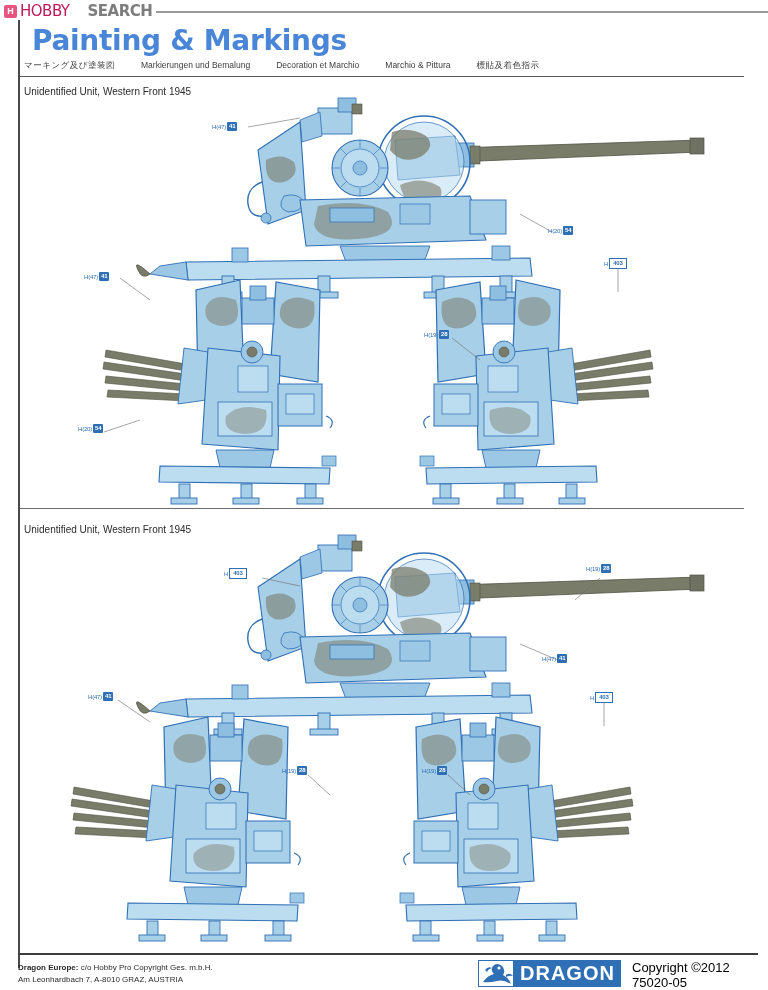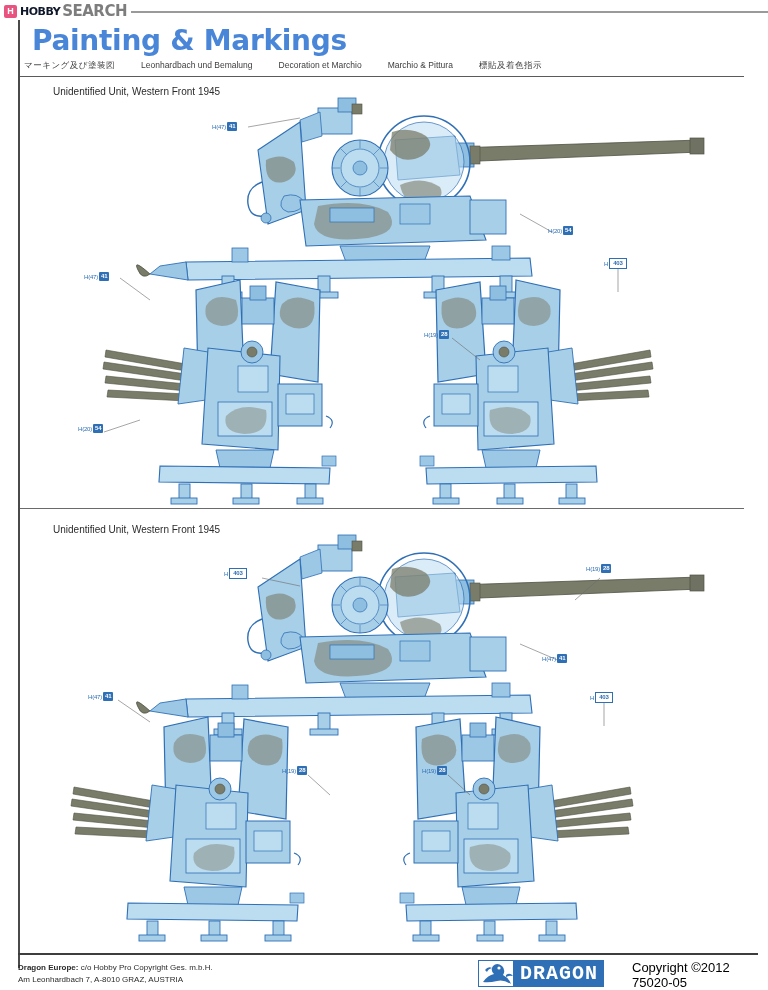--- a/index.html
+++ b/index.html
@@ -17,26 +17,26 @@
     display:flex;align-items:center;gap:0px;
     z-index:40;
   }
   .wm-logo{
     width:13px;height:13px;margin-left:4px;margin-right:3px;
     background:#e8537f;border-radius:2px;
     display:flex;align-items:center;justify-content:center;
     color:#fff;font-size:9px;font-weight:bold;line-height:1;
   }
   .wm-hobby{
-    font-size:11px;font-weight:bold;color:#0f172a;letter-spacing:-0.5px;
+    font-size:15px;font-weight:normal;color:#be185d;letter-spacing:-0.5px;
     font-family:"DejaVu Sans",sans-serif;
   }
   .wm-search{
     font-size:15px;font-weight:bold;color:#7d7d7d;letter-spacing:-0.5px;
-    margin-left:2px;font-family:"DejaVu Sans",sans-serif;
+    margin-left:18px;font-family:"DejaVu Sans",sans-serif;
   }
   .wm-rule{
     flex:1;height:2px;background:#9a9a9a;margin-left:4px;margin-right:0px;
     margin-top:2px;
   }
 
   
   .sheet{
     position:absolute;left:18px;top:20px;
     width:740px;height:948px;
@@ -62,21 +62,20 @@
   .sublangs .cn{font-family:"DejaVu Sans",sans-serif;letter-spacing:0.5px;text-align:center;}
   .hdr-rule{
     position:absolute;left:20px;top:76px;width:724px;height:1px;background:#5a5a5a;
   }
 
   
   .panel-caption{
     position:absolute;
     font-size:10px;color:#2b2b2b;
     white-space:nowrap;
-    margin-left:29px;
   }
   .panel-rule{
     position:absolute;height:1px;background:#6a6a6a;
   }
 
   
   .art{position:absolute;left:0;top:0;width:768px;height:990px;pointer-events:none;}
 
   
   .callout{
@@ -117,21 +116,21 @@
     position:absolute;left:478px;top:960px;
     display:flex;align-items:center;
   }
   .dragon-emb{
     width:36px;height:27px;background:#ffffff;
     border:1px solid #2f6fb5;box-sizing:border-box;
     overflow:hidden;
   }
   .dragon-word{
     height:27px;background:#2f6fb5;color:#ffffff;
-    font-family:Liberation Mono, monospace;
+    font-family:Liberation Sans, sans-serif;
     font-size:20px;font-weight:bold;letter-spacing:1px;
     line-height:27px;padding:0 6px;
     display:flex;align-items:center;
   }
   .copy{
     position:absolute;left:632px;top:960px;
     font-size:13px;color:#000000;line-height:15px;
   }
   .copy .pn{font-size:13px;}
 </style>
@@ -146,21 +145,21 @@
   <span class="wm-search">SEARCH</span>
   <div class="wm-rule"></div>
 </div>
 
 <div class="sheet"></div>
 
 <div class="title">Painting &amp; Markings</div>
 
 <div class="sublangs">
   <span class="lg jp">マーキング及び塗装図</span>
-  <span class="lg">Leonhardbach und Bemalung</span>
+  <span class="lg">Markierungen und Bemalung</span>
   <span class="lg">Decoration et Marchio</span>
   <span class="lg">Marchio &amp; Pittura</span>
   <span class="lg cn">標貼及着色指示</span>
 </div>
 <div class="hdr-rule"></div>
 
 <div class="panel-caption" style="left:24px;top:86px;">Unidentified Unit, Western Front 1945</div>
 
 <svg class="art" viewBox="0 0 768 990">
   <defs>

